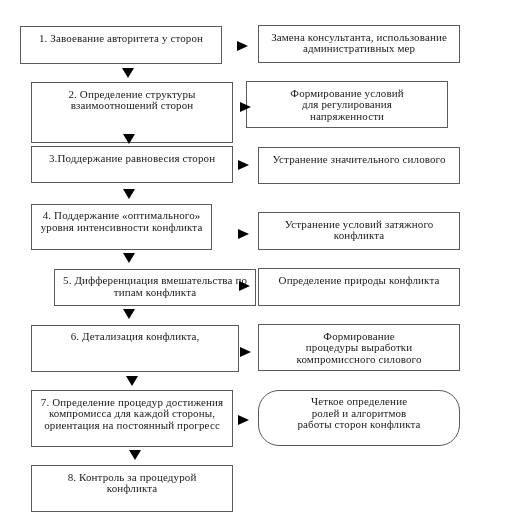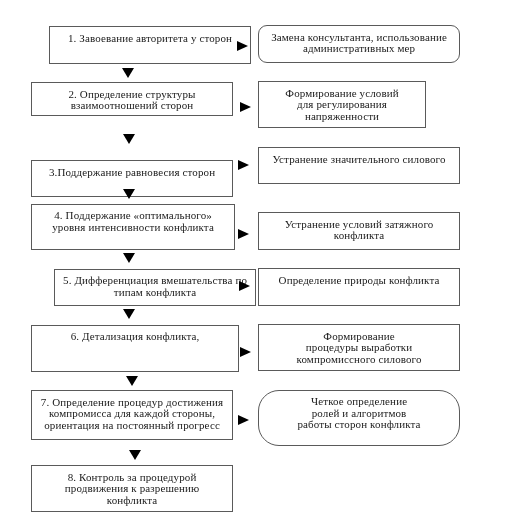--- a/index.html
+++ b/index.html
@@ -15,75 +15,74 @@
   .node .ln{display:block;white-space:nowrap;letter-spacing:0.12px;text-indent:0.12px;}
   .tri{position:absolute;width:0;height:0;border-style:solid;}
   .tri-down{border-width:10px 6px 0 6px;border-color:#000000 transparent transparent transparent;}
   .tri-right{border-width:5.5px 0 5.5px 11px;border-color:transparent transparent transparent #000000;}
 </style>
 </head>
 <body>
 
 <div id="chart">
 
-  <div class="node" style="left:49px;top:26.2px;width:202.0px;height:37.6px;">
+  <div class="node" style="left:20px;top:26.2px;width:202.0px;height:37.6px;">
       <div class="txt">
         <span class="ln">1. Завоевание авторитета у сторон</span>
       </div>
     </div>
-  <div class="node" style="left:31.0px;top:82.3px;width:202.0px;height:34px;">
+  <div class="node" style="left:31.0px;top:82.3px;width:202.0px;height:61px;">
       <div class="txt">
         <span class="ln">2. Определение структуры</span>
         <span class="ln">взаимоотношений сторон</span>
       </div>
     </div>
-  <div class="node" style="left:31.0px;top:160px;width:202.0px;height:37.0px;">
+  <div class="node" style="left:31.0px;top:146px;width:202.0px;height:37.0px;">
       <div class="txt">
         <span class="ln">3.Поддержание равновесия сторон</span>
       </div>
     </div>
-  <div class="node" style="left:31.0px;top:203.9px;width:204px;height:46.4px;">
+  <div class="node" style="left:31.0px;top:203.9px;width:181px;height:46.4px;">
       <div class="txt">
         <span class="ln">4. Поддержание «оптимального»</span>
         <span class="ln">уровня интенсивности конфликта</span>
       </div>
     </div>
   <div class="node" style="left:31.0px;top:268.9px;width:202.0px;height:37.4px;margin-left:23px;">
       <div class="txt">
         <span class="ln">5. Дифференциация вмешательства по</span>
         <span class="ln">типам конфликта</span>
       </div>
     </div>
   <div class="node" style="left:31.0px;top:324.9px;width:208px;height:47.1px;">
       <div class="txt">
         <span class="ln">6. Детализация конфликта,</span>
       </div>
     </div>
-  <div class="node" style="left:31.0px;top:390.4px;width:202.0px;height:50px;padding-left:48px;">
+  <div class="node" style="left:31.0px;top:390.4px;width:202.0px;height:57px;padding-left:48px;">
       <div class="txt">
         <span class="ln">7. Определение процедур достижения</span>
         <span class="ln">компромисса для каждой стороны,</span>
         <span class="ln">ориентация на постоянный прогресс</span>
       </div>
     </div>
   <div class="node" style="left:31.0px;top:465.0px;width:202.0px;height:46.9px;">
       <div class="txt">
         <span class="ln">8. Контроль за процедурой</span>
-        <span class="ln">продвижения к разрешению</span>
         <span class="ln">конфликта</span>
       </div>
     </div>
 
-  <div class="node" style="left:258.0px;top:25.3px;width:202.0px;height:37.6px;border-radius:9px;">
+  <div class="node" style="left:258.0px;top:25.3px;width:202.0px;height:37.6px;">
       <div class="txt">
         <span class="ln">Замена консультанта, использование</span>
         <span class="ln">административных мер</span>
       </div>
     </div>
-  <div class="node" style="left:258.0px;top:81.3px;width:168px;height:46.9px;">
+  <div class="node" style="left:246px;top:81.3px;width:202.0px;height:46.9px;">
       <div class="txt">
         <span class="ln">Формирование условий</span>
         <span class="ln">для регулирования</span>
         <span class="ln">напряженности</span>
       </div>
     </div>
   <div class="node" style="left:258.0px;top:147.0px;width:202.0px;height:37.0px;">
       <div class="txt">
         <span class="ln">Устранение значительного силового</span>
       </div>

